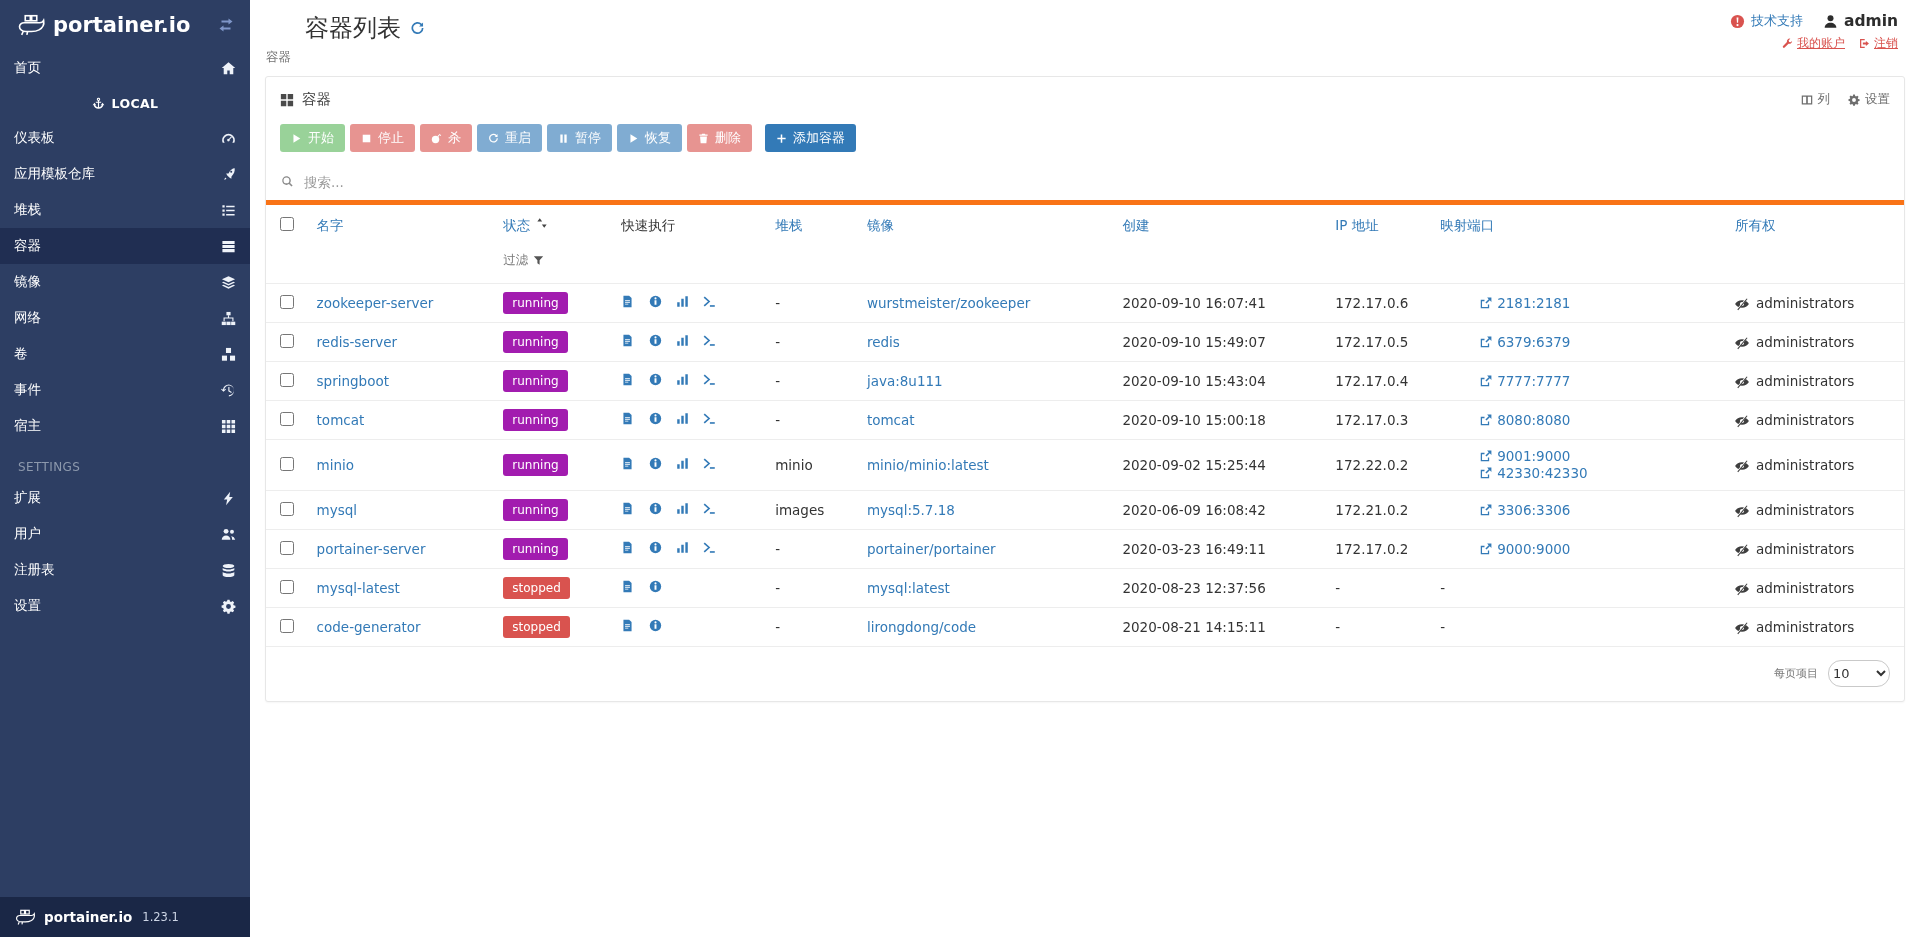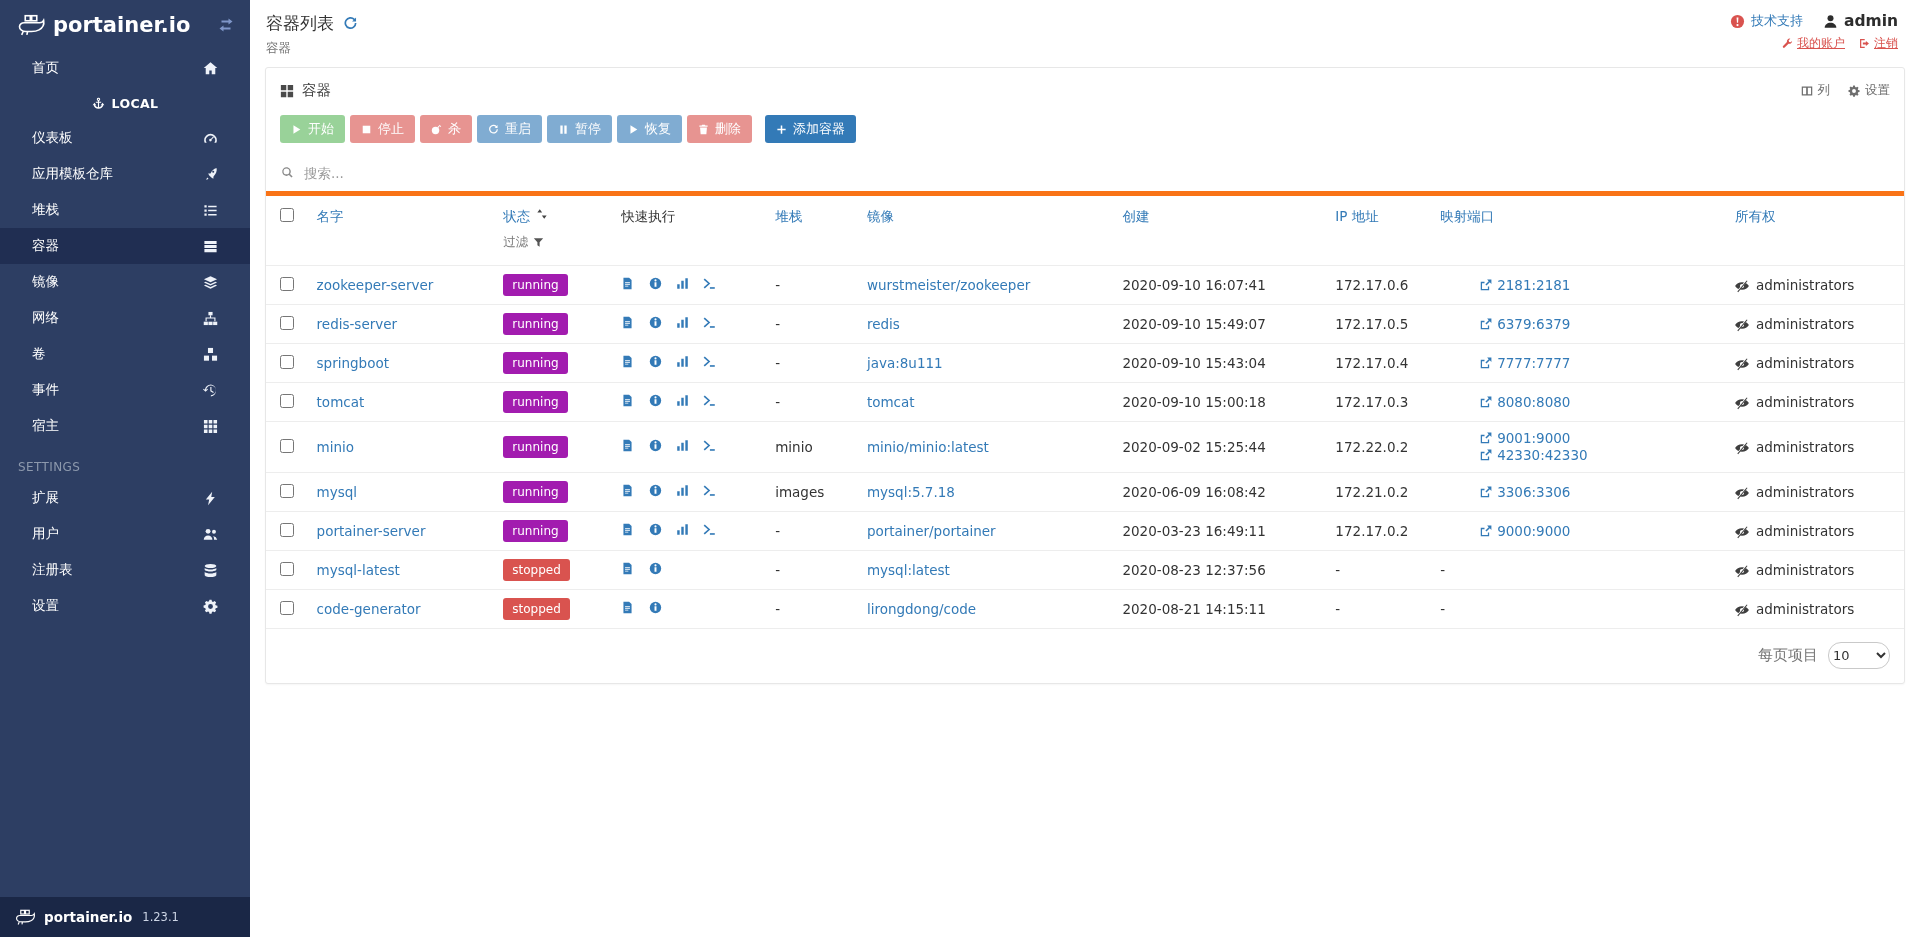--- a/index.html
+++ b/index.html
@@ -18,37 +18,37 @@
 
   
   .sidebar { flex:0 0 250px; width:250px; background:#2d3e63; color:#fff; display:flex; flex-direction:column; }
   .brand-row { display:flex; align-items:center; justify-content:space-between; padding:13px 16px; }
   .brand { display:flex; align-items:center; gap:7px; color:#fff; }
   .brand-ic svg { width:30px; height:23px; }
   .brand-txt { font-size:21px; font-weight:bold; }
   .collapse { color:#7f96c9; }
   .collapse svg { width:16px; height:16px; }
   .side-nav { flex:1 1 auto; overflow:hidden; }
-  .s-item { display:flex; align-items:center; justify-content:space-between; height:36px; padding:0 32px; color:#fff; font-size:13.5px; }
+  .s-item { display:flex; align-items:center; justify-content:space-between; height:36px; padding:0 14px; color:#fff; font-size:13.5px; }
   .s-item .s-ic { color:#eef2f9; }
   .s-ic svg { width:15px; height:15px; }
   .s-item.active { background:#202e52; }
   .s-endpoint { display:flex; align-items:center; justify-content:center; gap:7px; height:34px; font-size:12.5px; font-weight:bold; letter-spacing:.4px; }
   .s-endpoint .ic svg { width:13px; height:13px; }
   .s-section { height:36px; display:flex; align-items:flex-end; padding:0 18px 6px; font-size:12px; color:#8d99ad; letter-spacing:.4px; }
   .s-footer { flex:0 0 40px; background:#1a2746; display:flex; align-items:center; gap:8px; padding:0 14px; }
   .f-ic svg { width:22px; height:17px; }
   .f-brand { font-weight:bold; font-size:13.5px; }
   .f-ver { font-size:11.5px; color:#cdd5e5; margin-left:2px; }
 
   
   .main { flex:1 1 auto; display:flex; flex-direction:column; background:#fff; }
   .page-header { display:flex; justify-content:space-between; align-items:flex-start; padding:12px 22px 6px 16px; }
   .ph-title-row { display:flex; align-items:center; gap:9px; }
-  .ph-title { font-size:17px; color:#333; }
+  .ph-title { font-size:24px; color:#333;margin-left:39px; }
   .refresh { color:#337ab7; }
   .refresh svg { width:15px; height:15px; }
   .ph-sub { font-size:12.5px; color:#737373; margin-top:5px; }
   .ph-right { text-align:right; }
   .ph-row1 { display:flex; align-items:center; gap:20px; justify-content:flex-end; }
   .support { color:#337ab7; font-size:13px; display:inline-flex; align-items:center; gap:6px; }
   .sup-ic { color:#d9534f; } .sup-ic svg { width:15px; height:15px; }
   .user { display:inline-flex; align-items:center; gap:6px; font-weight:bold; font-size:15.5px; color:#2d2d2d; }
   .user-ic svg { width:15px; height:15px; }
   .ph-row2 { margin-top:5px; display:flex; gap:14px; justify-content:flex-end; font-size:12px; }
@@ -82,39 +82,39 @@
   .search-ic svg { width:13px; height:13px; }
 
   
   table.ct { width:100%; border-collapse:collapse; table-layout:fixed; }
   .ct th { text-align:left; font-weight:normal; font-size:13.5px; color:#337ab7; padding:12px 8px 14px; vertical-align:top; }
   .ct th.plain { color:#333; }
   .ct th:first-child, .ct td:first-child { padding-left:14px; }
   .th-link { color:#337ab7; }
   .th-state-row { display:flex; align-items:flex-start; gap:6px; }
   .sort { color:#454545; } .sort svg { width:12px; height:12px; }
-  .th-filter { margin-top:7px; }
+  .th-filter { margin-top:17px;font-family:Liberation Serif, serif; }
   .th-filter a { color:#7a7a7a; font-size:12.5px; display:inline-flex; align-items:center; gap:5px; }
   .th-filter .ic { color:#555; } .th-filter .ic svg { width:11px; height:11px; }
   .ct td { padding:8px; font-size:13.5px; border-top:1px solid #ededed; color:#333; vertical-align:middle; }
   .lnk { color:#337ab7; }
   .badge { display:inline-block; min-width:56px; text-align:center; padding:4px 9px; border-radius:3px; color:#fff; font-size:12px; }
   .badge-running { background:#a21caf; }
   .badge-stopped { background:#d9534f; }
   .qa { color:#337ab7; margin-right:10px; display:inline-flex; }
   .qa svg { width:13px; height:13px; }
   .port-link { color:#337ab7; margin-right:12px; display:inline-flex; align-items:center; gap:5px;padding-left:40px; }
   .port-link .ic svg { width:12px; height:12px; }
   .own-ic { color:#3f3f3f; margin-right:7px; vertical-align:middle; }
   .own-ic svg { width:14px; height:14px; }
   input[type=checkbox] { width:14px; height:14px; margin:0; }
 
   
   .pag { display:flex; justify-content:flex-end; align-items:center; gap:10px; padding:13px 14px 14px; border-top:1px solid #ededed; }
-  .pag-label { color:#777; font-size:15px; }
+  .pag-label { color:#777; font-size:11px; }
   .pag select { width:62px; height:27px; border:1px solid #c9c9c9; border-radius:13px; background:#fff; font-size:13px; color:#333; font-family:inherit; }
 </style>
 </head>
 <body>
 
 <div class="app">
 
   <aside class="sidebar">
     <div class="brand-row">
       <a class="brand">

